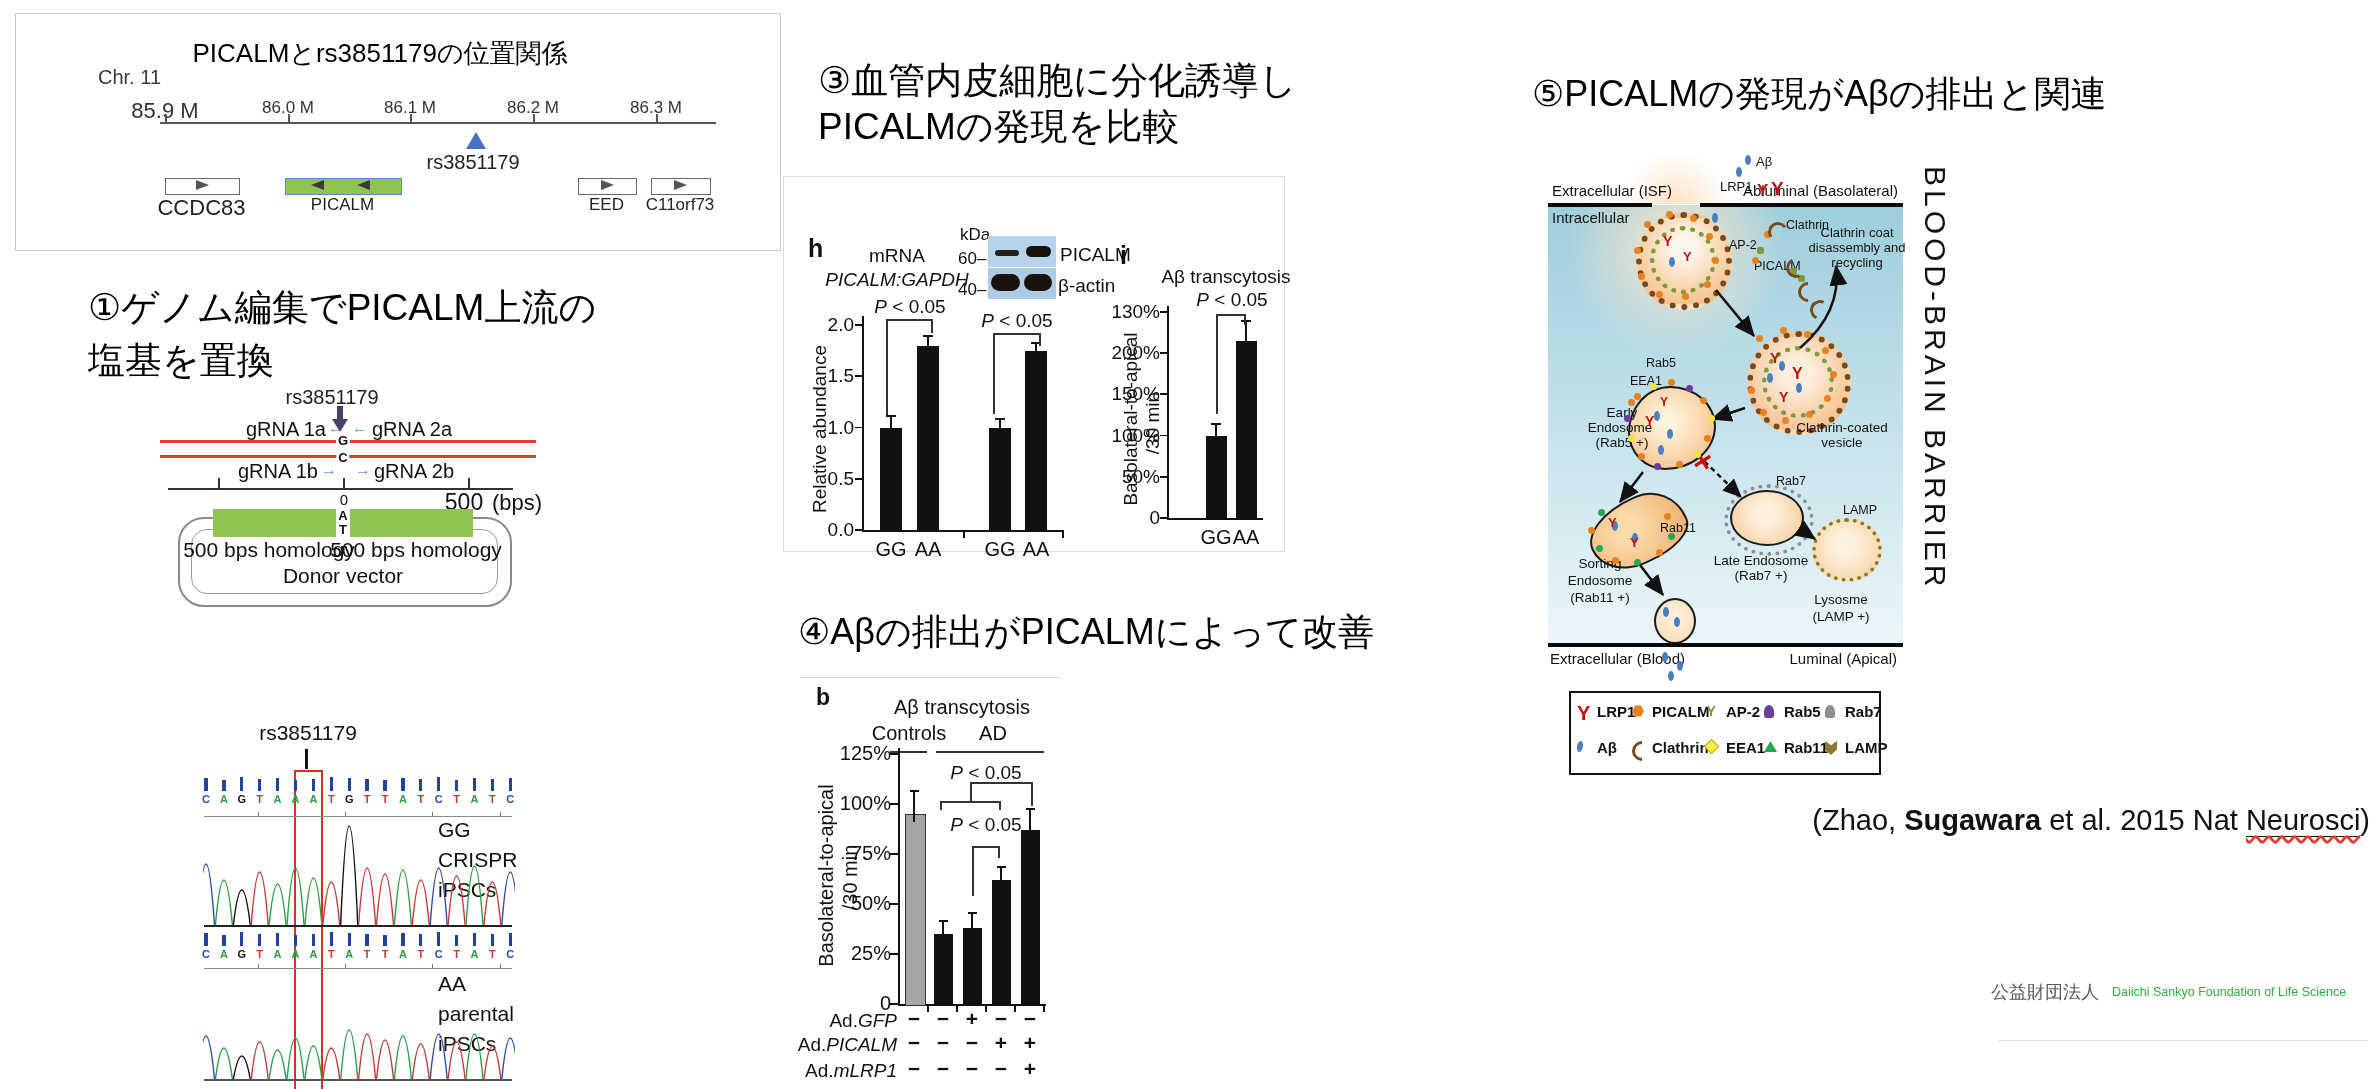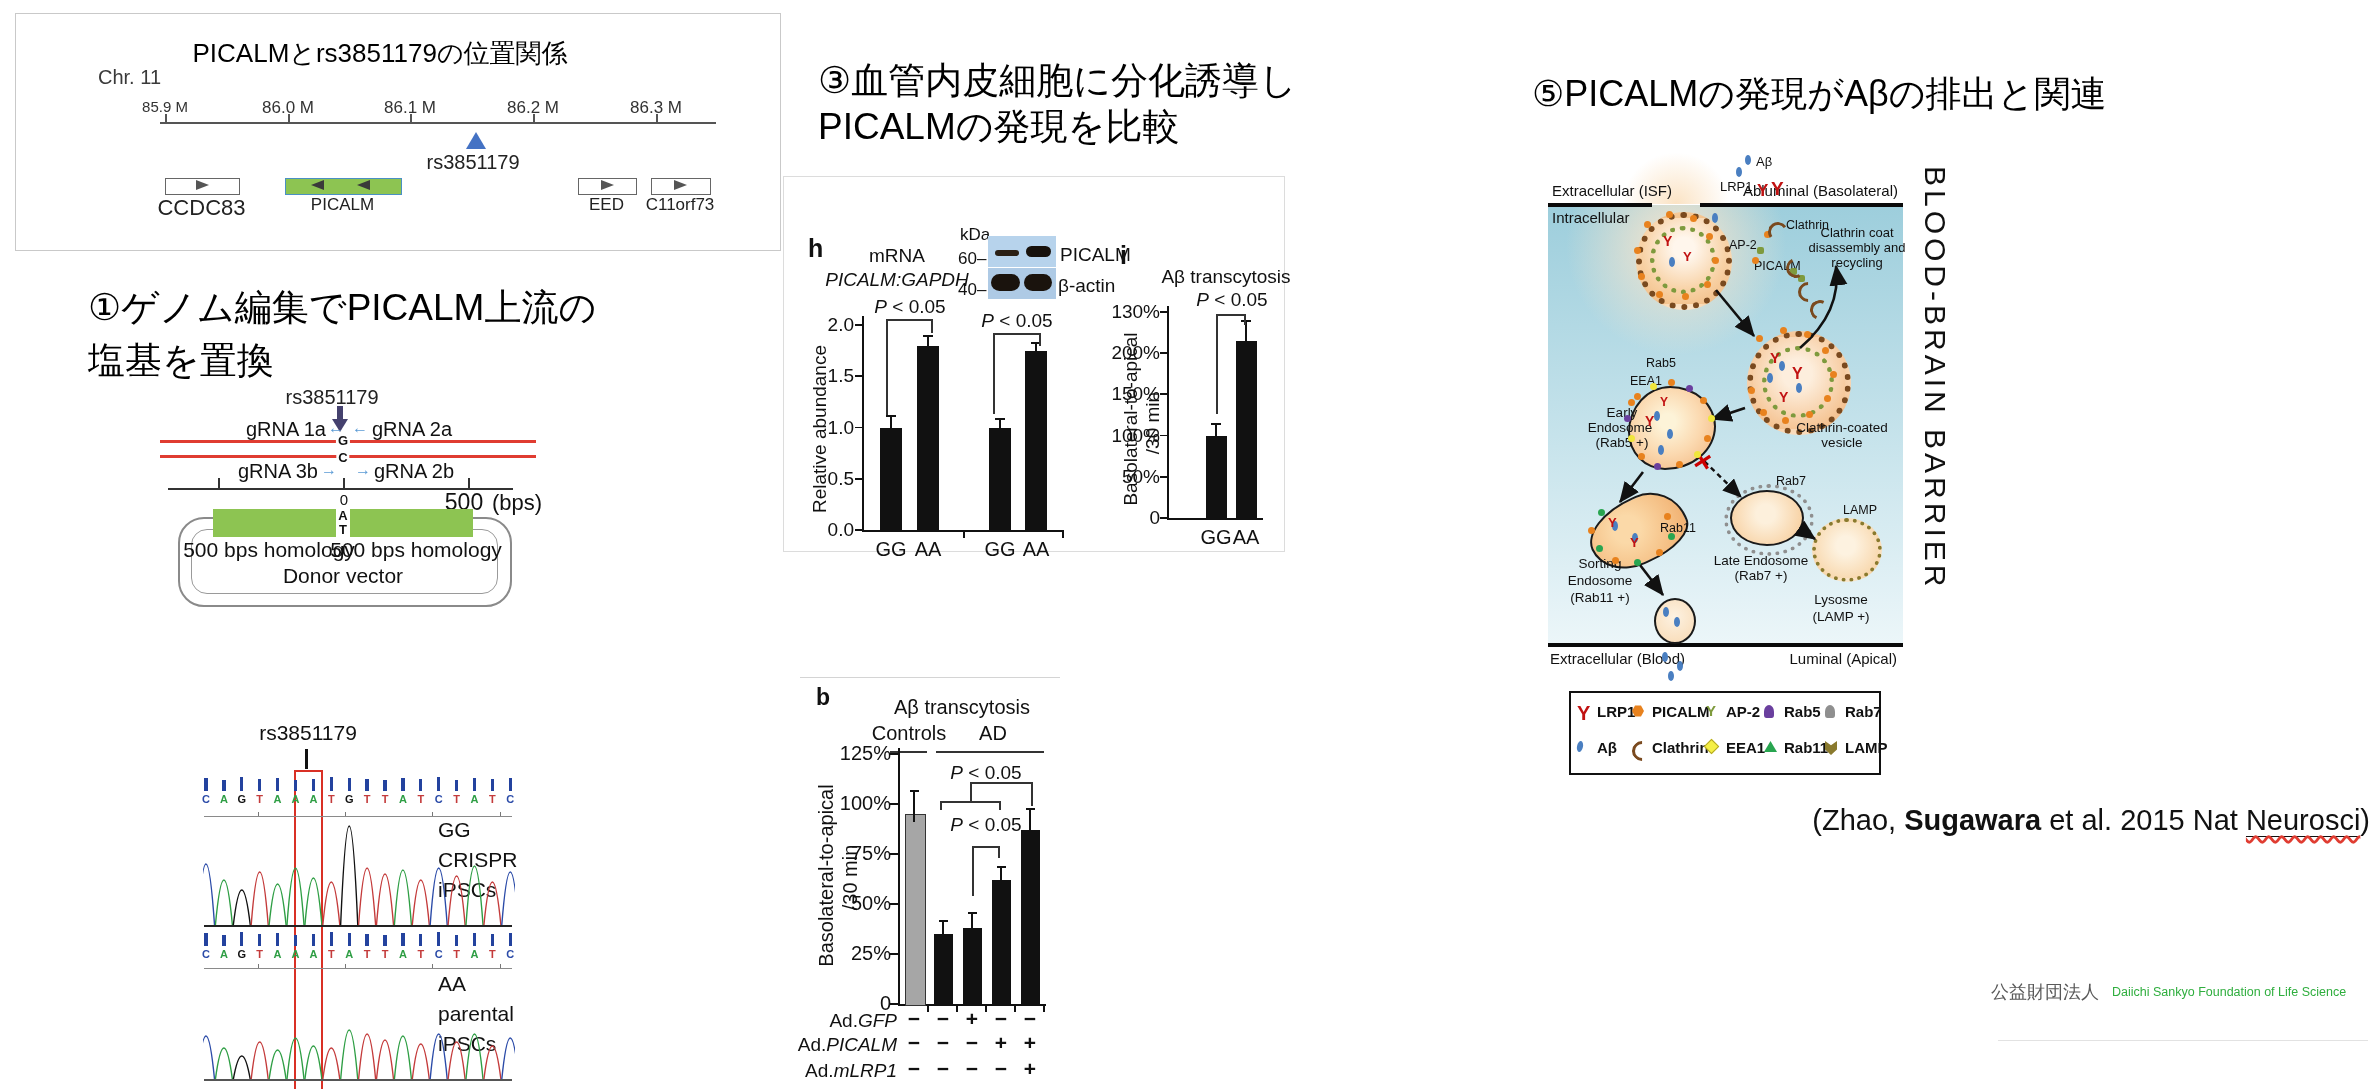--- a/index.html
+++ b/index.html
@@ -40,21 +40,21 @@
   <div class="abs" style="left:337px;top:406px;width:6px;height:14px;background:#45416e"></div>
   <div class="abs" style="left:332px;top:419px;width:0;height:0;border-left:8px solid transparent;border-right:8px solid transparent;border-top:13px solid #45416e"></div>
   <div class="abs rx" style="left:326px;top:418px;font-size:20px">gRNA 1a</div>
   <div class="abs" style="left:328px;top:419px;font-size:16px;color:#5b9bd5;font-weight:bold">←</div>
   <div class="abs" style="left:352px;top:419px;font-size:16px;color:#5b9bd5;font-weight:bold">←</div>
   <div class="abs" style="left:372px;top:418px;font-size:20px">gRNA 2a</div>
   <div class="abs" style="left:160px;top:440px;width:376px;height:2.6px;background:#e03c31"></div>
   <div class="abs" style="left:160px;top:455px;width:376px;height:2.6px;background:#e03c31"></div>
   <div class="abs cx" style="left:343px;top:433px;font-size:13px;font-weight:bold;background:#fff;padding:0 2px">G</div>
   <div class="abs cx" style="left:343px;top:450px;font-size:13px;font-weight:bold;background:#fff;padding:0 2px">C</div>
-  <div class="abs rx" style="left:318px;top:460px;font-size:20px">gRNA 3b</div>
+  <div class="abs rx" style="left:318px;top:460px;font-size:20px">gRNA 1b</div>
   <div class="abs" style="left:321px;top:461px;font-size:16px;color:#5b9bd5;font-weight:bold">→</div>
   <div class="abs" style="left:355px;top:461px;font-size:16px;color:#5b9bd5;font-weight:bold">→</div>
   <div class="abs" style="left:374px;top:460px;font-size:20px">gRNA 2b</div>
   <div class="abs" style="left:168px;top:488px;width:345px;height:1.6px;background:#333"></div>
   <div class="abs" style="left:218px;top:478px;width:1.6px;height:10px;background:#333"></div>
   <div class="abs" style="left:343px;top:478px;width:1.6px;height:10px;background:#333"></div>
   <div class="abs" style="left:468px;top:478px;width:1.6px;height:10px;background:#333"></div>
   <div class="abs cx" style="left:344px;top:491px;font-size:15px">0</div>
   <div class="abs cx" style="left:464px;top:489px;font-size:23px">500</div>
   <div class="abs" style="left:492px;top:490px;font-size:22px">(bps)</div>
@@ -96,20 +96,21 @@
   <div class="abs" style="left:991px;top:274px;width:29px;height:17px;border-radius:9px;background:#1a130d"></div>
   <div class="abs" style="left:1024px;top:274px;width:28px;height:17px;border-radius:9px;background:#1a130d"></div>
   <div class="abs" style="left:1060px;top:244px;font-size:19px">PICALM</div>
   <div class="abs" style="left:1058px;top:275px;font-size:19px">β-actin</div>
 
   <div class="abs" style="left:1120px;top:241px;font-size:25px;font-weight:bold">i</div>
   <div class="abs cx" style="left:1226px;top:266px;font-size:19px">Aβ transcytosis</div>
   <div class="abs rot" style="left:1021px;top:408px;font-size:19px">Basolateral-to-apical</div>
   <div class="abs rot" style="left:1043px;top:412px;font-size:19px">/30 min</div>
 
+  <div class="abs jt" style="left:798px;top:608px;font-size:36px">④Aβの排出がPICALMによって改善</div>
   <div class="abs" style="left:800px;top:677px;width:260px;height:1px;background:#d4d4d4"></div>
   <div class="abs" style="left:816px;top:684px;font-size:23px;font-weight:bold">b</div>
   <div class="abs cx" style="left:962px;top:696px;font-size:20px">Aβ transcytosis</div>
   <div class="abs cx" style="left:909px;top:722px;font-size:20px">Controls</div>
   <div class="abs cx" style="left:993px;top:722px;font-size:20px">AD</div>
   <div class="abs" style="left:890px;top:751px;width:37px;height:2px;background:#333"></div>
   <div class="abs" style="left:936px;top:751px;width:108px;height:2px;background:#333"></div>
   <div class="abs rot" style="left:716px;top:864px;font-size:20px">Basolateral-to-apical</div>
   <div class="abs rot" style="left:740px;top:866px;font-size:20px">/30 min</div>
 
@@ -182,21 +183,21 @@
   <div class="abs" style="left:1918px;top:166px;writing-mode:vertical-rl;font-size:30px;letter-spacing:4px;white-space:nowrap">BLOOD-BRAIN BARRIER</div>
   <div class="abs" style="left:1569px;top:691px;width:308px;height:80px;border:2.6px solid #111;background:#fff"></div>
 
   <div class="abs" style="right:3px;top:804px;font-size:29px;white-space:nowrap">
     <span>(Zhao, </span><span style="font-weight:bold">Sugawara</span><span> et al. 2015 Nat </span><span class="underl">Neurosci</span><span>)</span>
   </div>
 
   <div class="abs" style="left:1991px;top:980px;font-size:18px;color:#595959">公益財団法人</div>
   <div class="abs" style="left:2112px;top:985px;font-size:12.5px;color:#2fae3e">Daiichi Sankyo Foundation of Life Science</div>
   <div class="abs" style="left:1998px;top:1040px;width:370px;height:1px;background:#e2e2e2"></div>
-<div class="abs cx" style="left: 165px; top: 98px; font-size: 15px; color: rgb(51, 51, 51);">85.9 M</div>
+<div class="abs cx" style="left: 165px; top: 98px; font-size: 22px; color: rgb(51, 51, 51);">85.9 M</div>
     <div class="abs" style="left: 165px; top: 114px; width: 1.6px; height: 9px; background: rgb(85, 85, 85);"></div>
     <div class="abs cx" style="left: 288px; top: 98px; font-size: 17px; color: rgb(51, 51, 51);">86.0 M</div>
     <div class="abs" style="left: 288px; top: 114px; width: 1.6px; height: 9px; background: rgb(85, 85, 85);"></div>
     <div class="abs cx" style="left: 410px; top: 98px; font-size: 17px; color: rgb(51, 51, 51);">86.1 M</div>
     <div class="abs" style="left: 410px; top: 114px; width: 1.6px; height: 9px; background: rgb(85, 85, 85);"></div>
     <div class="abs cx" style="left: 533px; top: 98px; font-size: 17px; color: rgb(51, 51, 51);">86.2 M</div>
     <div class="abs" style="left: 533px; top: 114px; width: 1.6px; height: 9px; background: rgb(85, 85, 85);"></div>
     <div class="abs cx" style="left: 656px; top: 98px; font-size: 17px; color: rgb(51, 51, 51);">86.3 M</div>
     <div class="abs" style="left: 656px; top: 114px; width: 1.6px; height: 9px; background: rgb(85, 85, 85);"></div>
     <div class="abs" style="left: 165px; top: 178px; width: 73px; height: 15px; background: rgb(255, 255, 255); border: 1.4px solid rgb(102, 102, 102);"></div>

